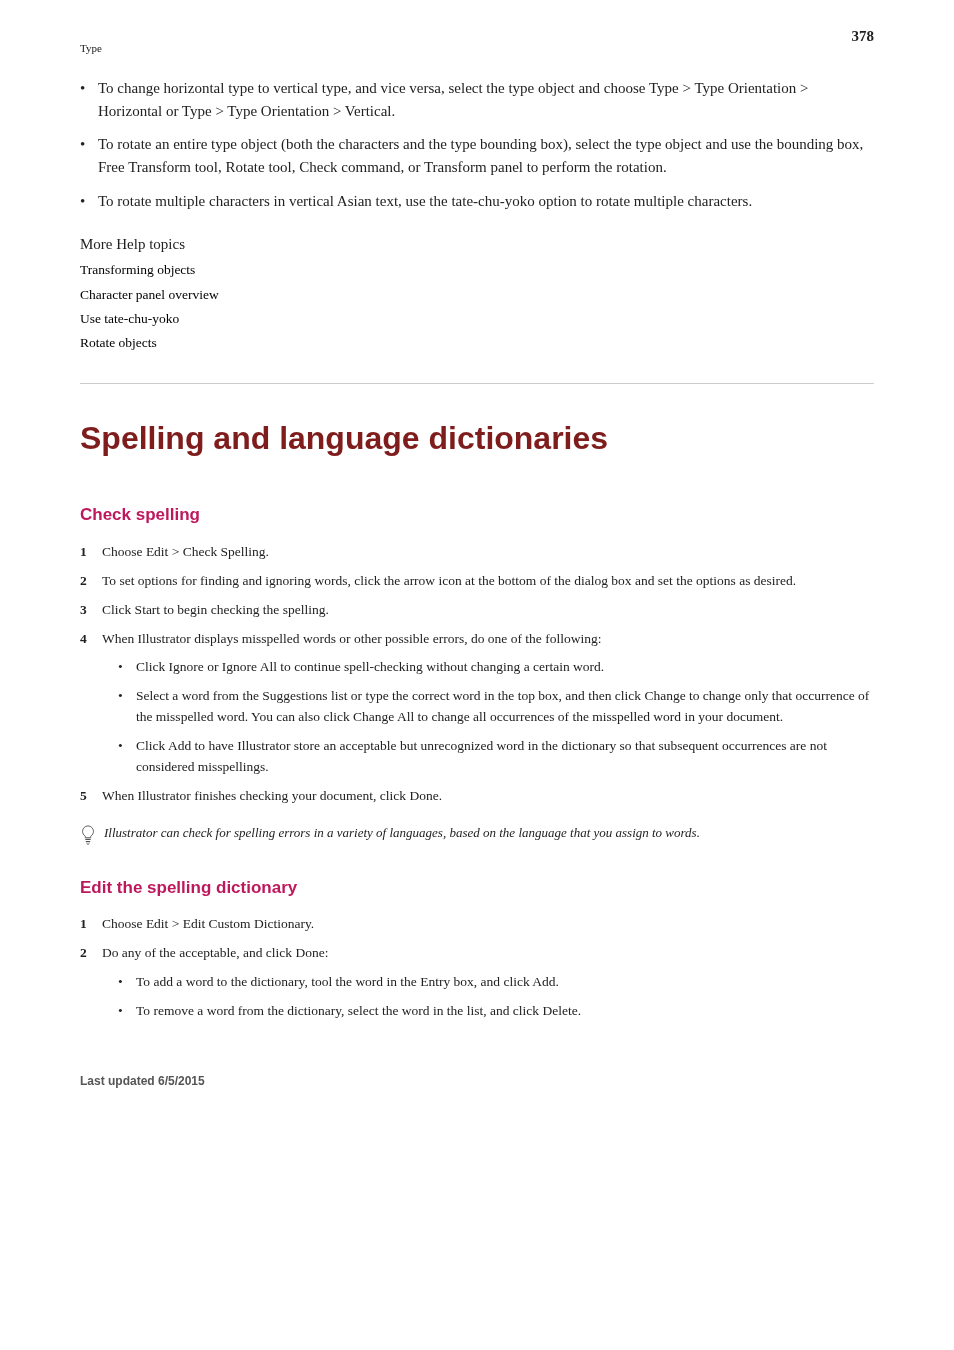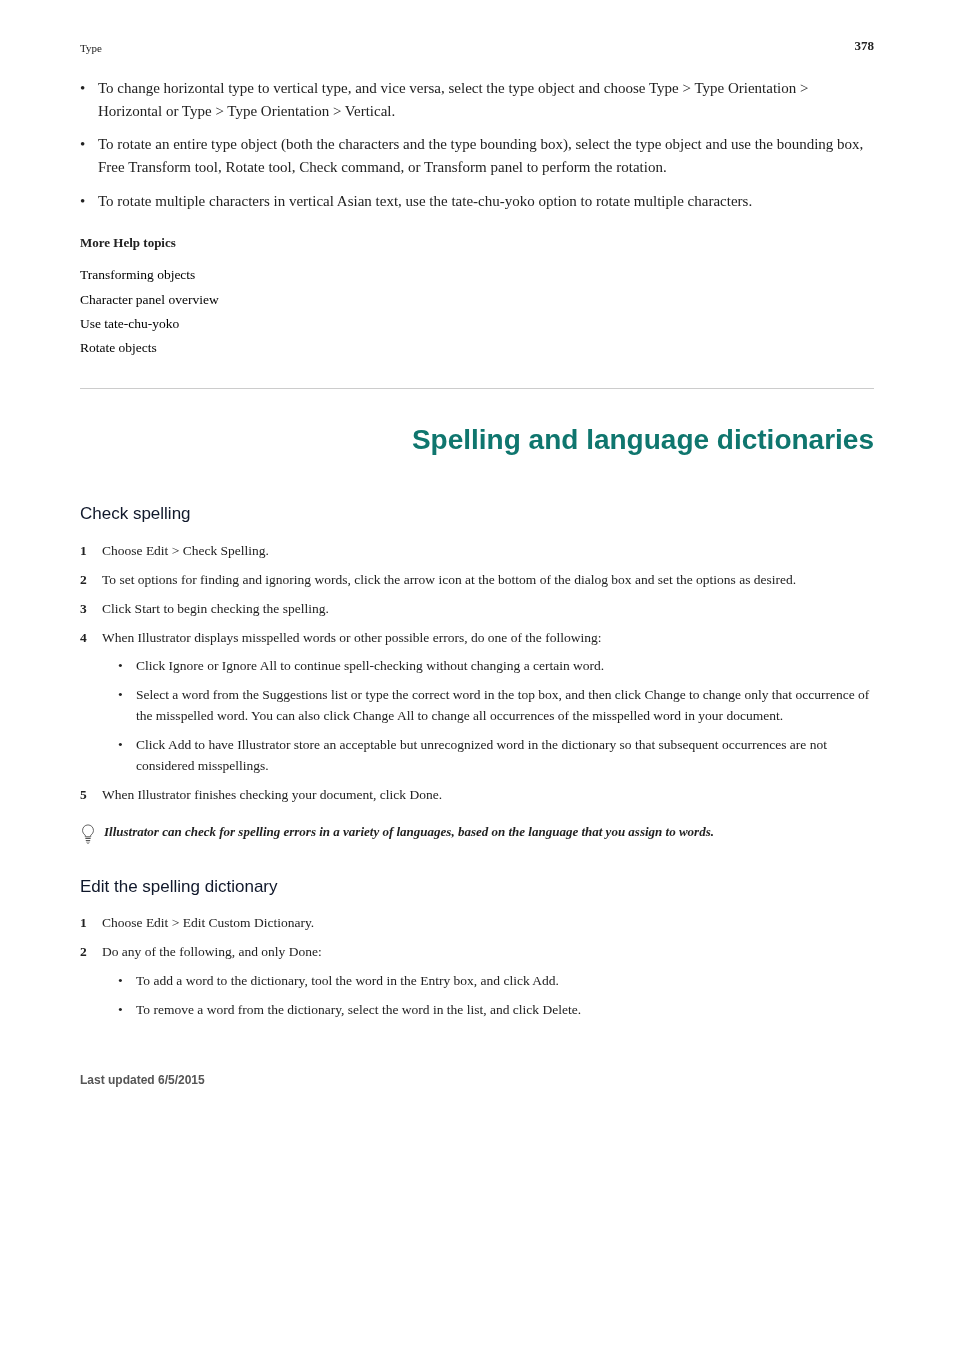--- a/index.html
+++ b/index.html
@@ -19,23 +19,23 @@
     .page {
       width: 954px;
       min-height: 1350px;
       background: #ffffff;
       position: relative;
       padding: 40px 80px 60px 80px;
     }
 
     .page-number {
       position: absolute;
-      top: 36px;
+      top: 25px;
       right: 80px;
-      font-size: 13px;
+      font-size: 15px;
       font-weight: bold;
       color: #222;
     }
 
     .section-label {
       font-size: 11px;
       font-weight: normal;
       color: #222;
       margin-bottom: 20px;
     }
@@ -61,53 +61,52 @@
       top: 0;
       color: #222;
     }
 
     .more-help-topics {
       margin-top: 20px;
       margin-bottom: 30px;
     }
 
     .more-help-topics .mht-title {
-      font-size: 13px;
-      font-weight: bold;
-      color: #222;
-      margin-bottom: 13px;
+      font-size: 15px;
+      font-weight: normal;
+      color: #222;
+      margin-bottom: 5px;
     }
 
     .more-help-topics a {
       display: block;
       color: #000000;
       text-decoration: none;
       font-size: 13.5px;
       margin-bottom: 4px;
     }
 
     .section-divider {
       border: none;
       border-top: 1px solid #cccccc;
       margin: 10px 0 20px 0;
     }
 
     .main-title {
-      font-size: 28px;
-      font-weight: bold;
-      color: #0f766e;
+      font-size: 32px;
+      font-weight: bold;
+      color: #7f1d1d;
       margin: 30px 0 40px 0;
       font-family: Arial, Helvetica, sans-serif;
-      text-align: right;
     }
 
     .sub-title {
       font-size: 17px;
-      font-weight: normal;
-      color: #0f172a;
+      font-weight: bold;
+      color: #be185d;
       margin-bottom: 14px;
       font-family: Arial, Helvetica, sans-serif;
     }
 
     .ordered-list {
       list-style: none;
       margin: 0 0 16px 0;
     }
 
     .ordered-list li {
@@ -146,21 +145,20 @@
       left: 0;
       top: 0;
       color: #222;
     }
 
     .tip-box {
       display: flex;
       align-items: flex-start;
       margin: 14px 0;
       gap: 8px;
-      font-weight: bold;
     }
 
     .tip-icon {
       width: 16px;
       height: 20px;
       flex-shrink: 0;
       margin-top: 2px;
     }
 
     .tip-text {
@@ -261,21 +259,21 @@
   <div class="section-block">
     <h2 class="sub-title">Edit the spelling dictionary</h2>
 
     <ol class="ordered-list">
       <li>
         <span class="num">1</span>
         <span>Choose Edit &gt; Edit Custom Dictionary.</span>
       </li>
       <li>
         <span class="num">2</span>
-        <span>Do any of the following, and only Done:</span>
+        <span>Do any of the acceptable, and click Done:</span>
         <ul class="nested-bullets">
           <li>To add a word to the dictionary, tool the word in the Entry box, and click Add.</li>
           <li>To remove a word from the dictionary, select the word in the list, and click Delete.</li>
         </ul>
       </li>
     </ol>
   </div>
 
   <div class="footer">Last updated 6/5/2015</div>
 

